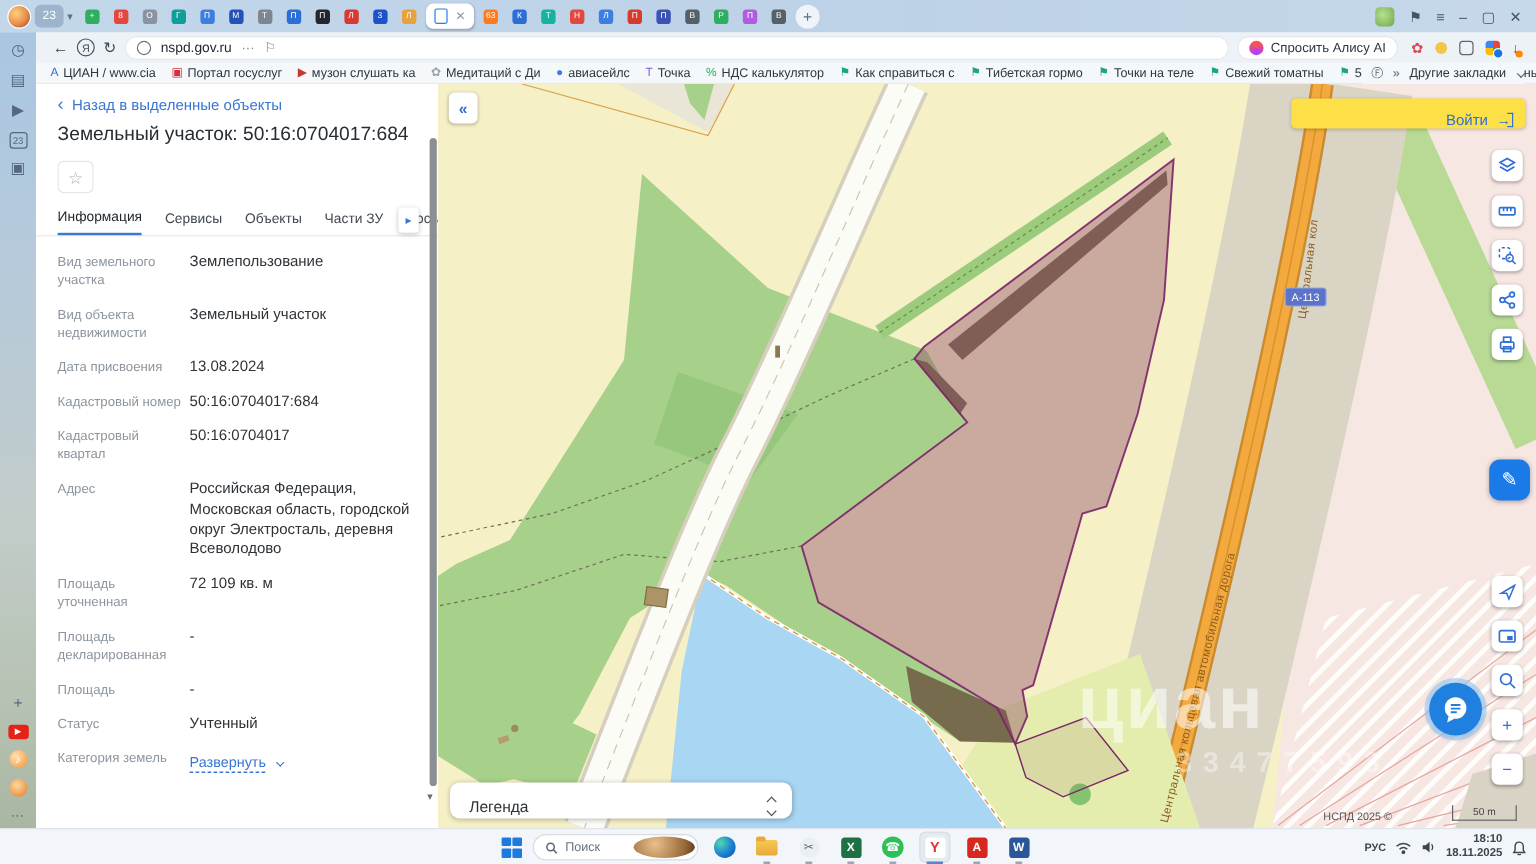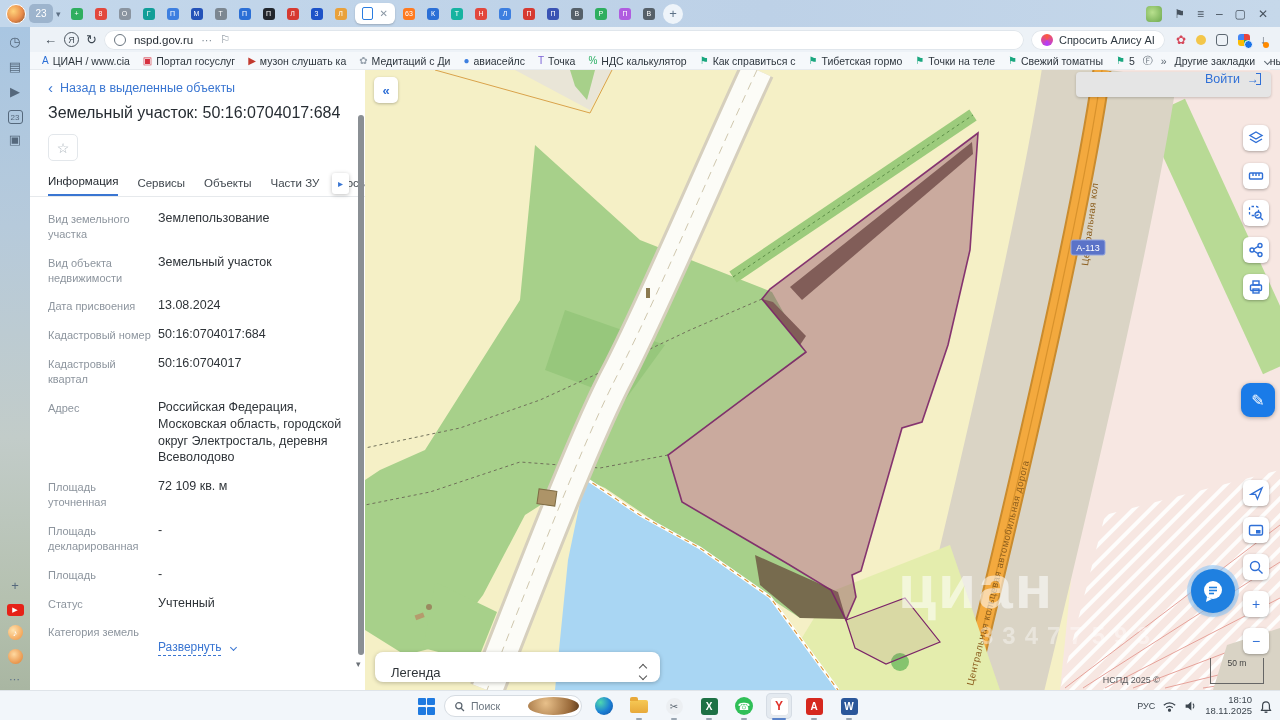--- a/index.html
+++ b/index.html
@@ -73,52 +73,52 @@
   .ptl{font-size:16px;font-weight:500;color:#272d33;margin-bottom:12px;}
   .starbox{width:30px;height:27px;border:1px solid #e3e7eb;border-radius:5px;display:flex;align-items:center;justify-content:center;color:#aab3bb;font-size:14px;margin-bottom:14px;}
   .ptabs{display:flex;gap:19px;align-items:flex-end;position:relative;padding-right:20px;}
   .ptab{font-size:11.5px;color:#41484f;padding-bottom:7px;white-space:nowrap;}
   .ptab.active{color:#23292f;border-bottom:2.5px solid #3a76d2;}
   .ptabnext{position:absolute;right:2px;top:-2px;width:17px;height:21px;background:#fff;border-radius:3px;box-shadow:0 1px 4px rgba(0,0,0,.25);color:#3a76d2;font-size:10px;display:flex;align-items:center;justify-content:center;}
   .pdivider{height:1px;background:#e6e9ec;margin:0 -14px 13px -18px;}
   .frow{display:grid;grid-template-columns:106px 1fr;column-gap:4px;margin-bottom:12px;}
   .flabel{font-size:11px;color:#8d959e;line-height:1.35;padding-top:2px;}
   .fvalue{font-size:12.5px;color:#2e3338;line-height:1.35;}
-  .expand{display:flex;align-items:center;gap:7px;margin-top:16px;color:#3a76d2;font-size:12px;}
+  .expand{display:flex;align-items:center;gap:7px;margin-top:4px;color:#3a76d2;font-size:12px;}
   .expand u{text-decoration-style:dashed;text-underline-offset:3px;}
   .pscroll{position:absolute;right:1px;top:45px;width:6px;height:540px;background:#8a8f94;border-radius:3px;}
   .pscroll::after{content:"▾";position:absolute;bottom:-14px;left:-2px;font-size:9px;color:#6a7076;}
 
   
   .map{flex:1;position:relative;overflow:hidden;background:#f5f0c6;}
   .map svg.base{position:absolute;left:0;top:0;}
   .collapse{position:absolute;left:9px;top:7px;width:24px;height:26px;background:#fff;border-radius:5px;box-shadow:0 1px 3px rgba(0,0,0,.25);
     color:#2f6fd6;font-size:13px;font-weight:bold;display:flex;align-items:center;justify-content:center;}
-  .loginbar{position:absolute;right:9px;top:2px;width:195px;height:25px;background:#e5e5e5;border-radius:4px;box-shadow:0 1px 3px rgba(0,0,0,.2);
-    display:flex;align-items:flex-start;justify-content:flex-end;gap:7px;padding:0 10px;}
+  .loginbar{position:absolute;right:9px;top:12px;width:195px;height:25px;background:#fde047;border-radius:4px;box-shadow:0 1px 3px rgba(0,0,0,.2);
+    display:flex;align-items:flex-end;justify-content:flex-end;gap:7px;padding:0 10px;}
   .loginbar span{color:#2f6fd6;font-size:12.5px;}
   .login-ic{display:flex;align-items:center;}
   .login-ic .arr{color:#2f6fd6;font-size:12px;}
   .login-ic .br{width:5px;height:12px;border:1.6px solid #2f6fd6;border-left:none;margin-left:-3px;}
   .mapbtn{position:absolute;right:11px;width:26px;height:26px;background:#fff;border-radius:6px;box-shadow:0 1px 3px rgba(0,0,0,.3);
     display:flex;align-items:center;justify-content:center;color:#2f6fd6;font-size:14px;}
   .fabpen{position:absolute;right:5px;top:313px;width:34px;height:34px;border-radius:9px;background:#1a7be8;color:#fff;font-size:16px;
     display:flex;align-items:center;justify-content:center;box-shadow:0 1px 4px rgba(0,0,0,.3);}
   .fabchat{position:absolute;left:826px;top:499px;width:44px;height:44px;border-radius:50%;background:#1f80e0;
     display:flex;align-items:center;justify-content:center;box-shadow:0 0 0 4px rgba(150,200,245,.65),0 2px 5px rgba(0,0,0,.3);}
   .legend{position:absolute;left:10px;bottom:8px;width:285px;height:30px;background:#fff;border-radius:8px;box-shadow:0 1px 4px rgba(0,0,0,.25);
     display:flex;align-items:center;padding:0 14px 0 16px;}
   .legend span{font-size:13px;color:#2e3338;margin-top:10px;}
   .legchev{margin-left:auto;display:flex;flex-direction:column;gap:2px;align-items:center;}
   .legchev i{display:block;width:6px;height:6px;border-right:1.5px solid #555;border-bottom:1.5px solid #555;}
   .legchev i.up{transform:rotate(-135deg);}
   .legchev i.dn{transform:rotate(45deg);}
   .attrib{position:absolute;right:120px;bottom:5px;font-size:9px;color:#55575a;padding-left:27px;}
   .scalebar{position:absolute;right:16px;bottom:6px;width:54px;border-left:1px solid #666;border-right:1px solid #666;border-bottom:1px solid #666;
-    text-align:center;font-size:8.5px;color:#444;padding-bottom:15px;}
+    text-align:center;font-size:8.5px;color:#444;padding-bottom:2px;}
   .wmark{position:absolute;left:533px;top:486px;font-size:62px;font-weight:bold;color:rgba(255,255,255,.55);letter-spacing:2px;line-height:1;}
   .wdigits{position:absolute;left:615px;top:552px;font-size:24px;font-weight:bold;color:rgba(255,255,255,.4);letter-spacing:9px;text-align:right;}
 
   
   .taskbar{position:absolute;bottom:0;left:0;right:0;height:30px;background:#f2f6fa;border-top:1px solid #dfe4e9;}
   .tb-center{position:absolute;left:50%;top:0;height:30px;transform:translateX(-50%);display:flex;align-items:center;gap:9px;}
   .winlogo{width:17px;height:17px;display:grid;grid-template-columns:1fr 1fr;grid-template-rows:1fr 1fr;gap:1.5px;}
   .winlogo i{background:#1f7ae0;border-radius:1px;}
   .searchpill{width:138px;height:22px;background:#fff;border:1px solid #d6dce2;border-radius:11px;display:flex;align-items:center;gap:6px;padding:0 2px 0 9px;}
   .searchpill span{font-size:10.5px;color:#6a747e;flex:1;}
@@ -127,21 +127,21 @@
   .app.active{background:#e4eaf0;box-shadow:0 0 0 1px #d5dce4 inset;}
   .app .run{position:absolute;bottom:-1px;left:50%;transform:translateX(-50%);width:6px;height:2.5px;border-radius:2px;background:#9aa6b2;}
   .app.active .run{width:14px;background:#5a83c8;}
   .ic-edge{width:18px;height:18px;border-radius:50%;background:radial-gradient(circle at 30% 30%,#4fd8b0,#1b7fd4 55%,#114e9c);}
   .ic-folder{width:18px;height:13px;border-radius:2px;background:linear-gradient(#f6c955,#e8a93a);position:relative;}
   .ic-folder::before{content:"";position:absolute;top:-3px;left:0;width:8px;height:4px;border-radius:2px 2px 0 0;background:#e8a93a;}
   .ic-snip{width:17px;height:17px;border-radius:50%;background:#eceff2;color:#5a6570;font-size:10px;display:flex;align-items:center;justify-content:center;}
   .ic-sq{width:17px;height:17px;border-radius:3px;color:#fff;font-size:10px;font-weight:bold;display:flex;align-items:center;justify-content:center;}
   .ic-wa{width:18px;height:18px;border-radius:50%;background:#2fbf57;color:#fff;font-size:10px;display:flex;align-items:center;justify-content:center;}
   .ic-ya{width:19px;height:19px;border-radius:4px;background:#fff;box-shadow:0 0 0 1px #e2e6ea inset;color:#e0332c;font-size:12px;font-weight:bold;display:flex;align-items:center;justify-content:center;}
-  .tb-right{position:absolute;right:8px;top:0;height:30px;display:flex;align-items:center;gap:8px;}
+  .tb-right{position:absolute;right:8px;top:0;height:30px;display:flex;align-items:center;gap:8px;font-weight:bold;}
   .lang{font-size:9px;color:#3c454e;}
   .clock{text-align:right;font-size:9.5px;color:#3c454e;line-height:1.15;}
 </style>
 </head>
 <body>
 
 <div class="screen">
 
   <div class="tabbar">
     <div class="avatar"></div>

